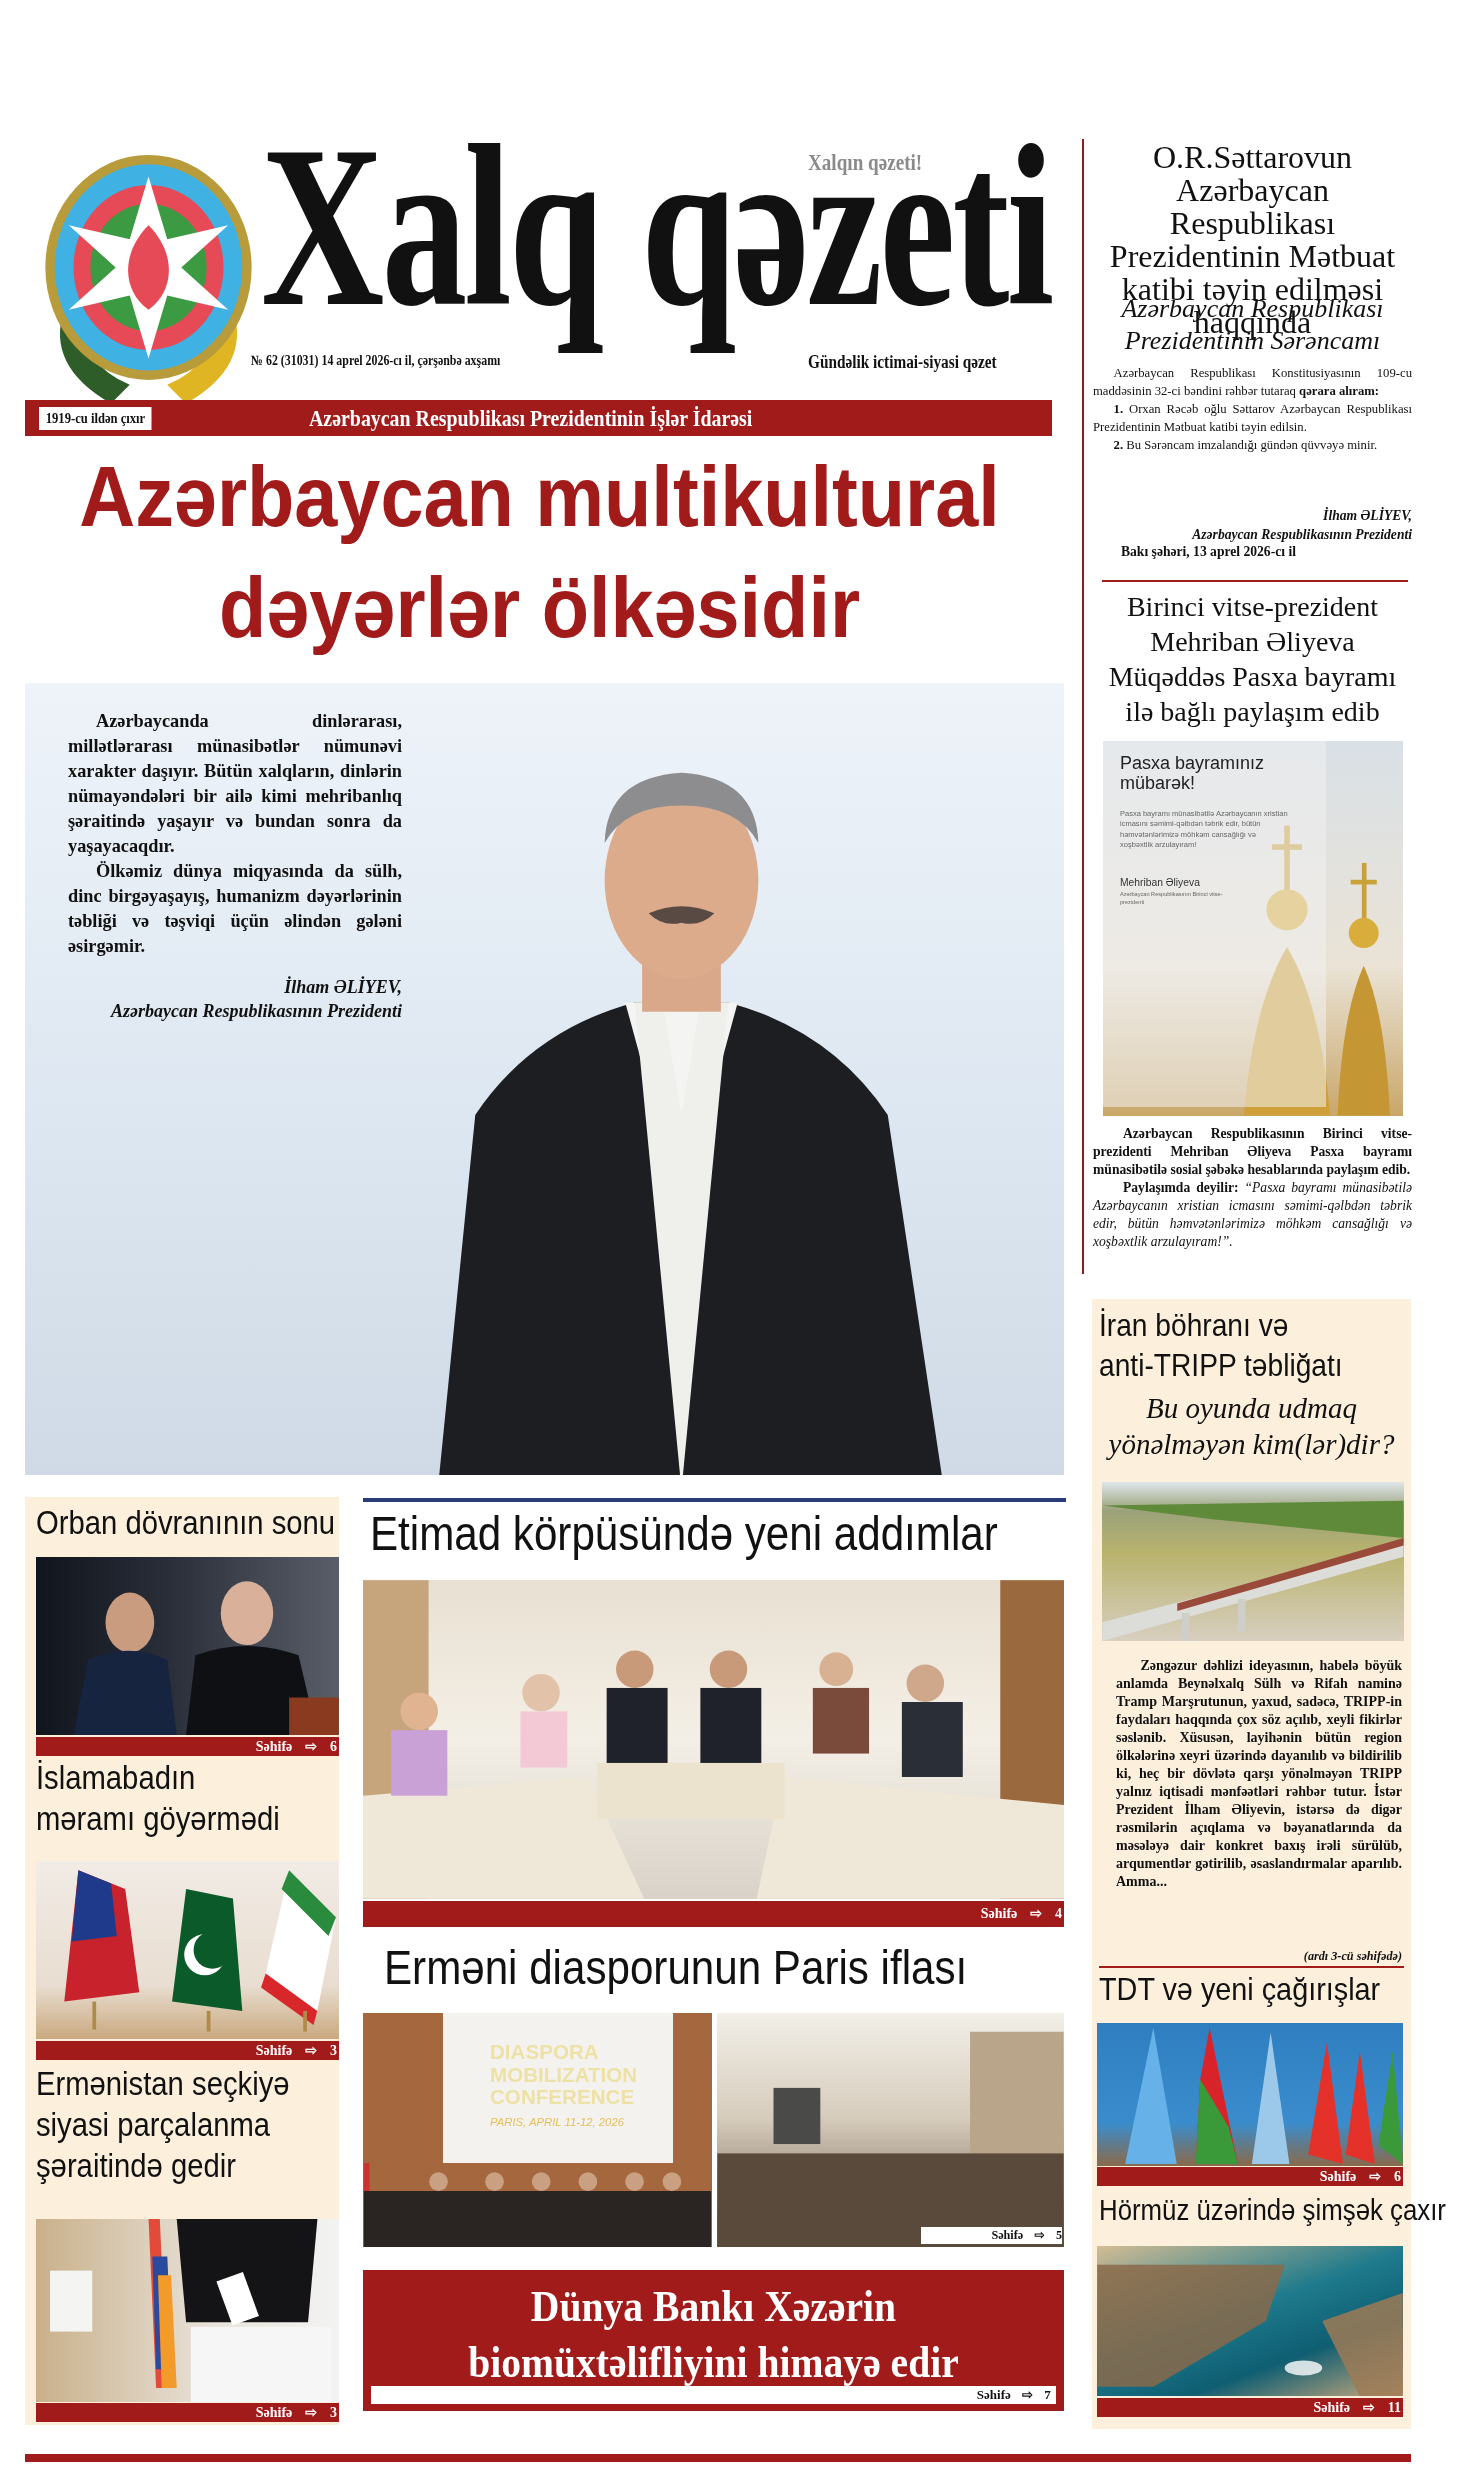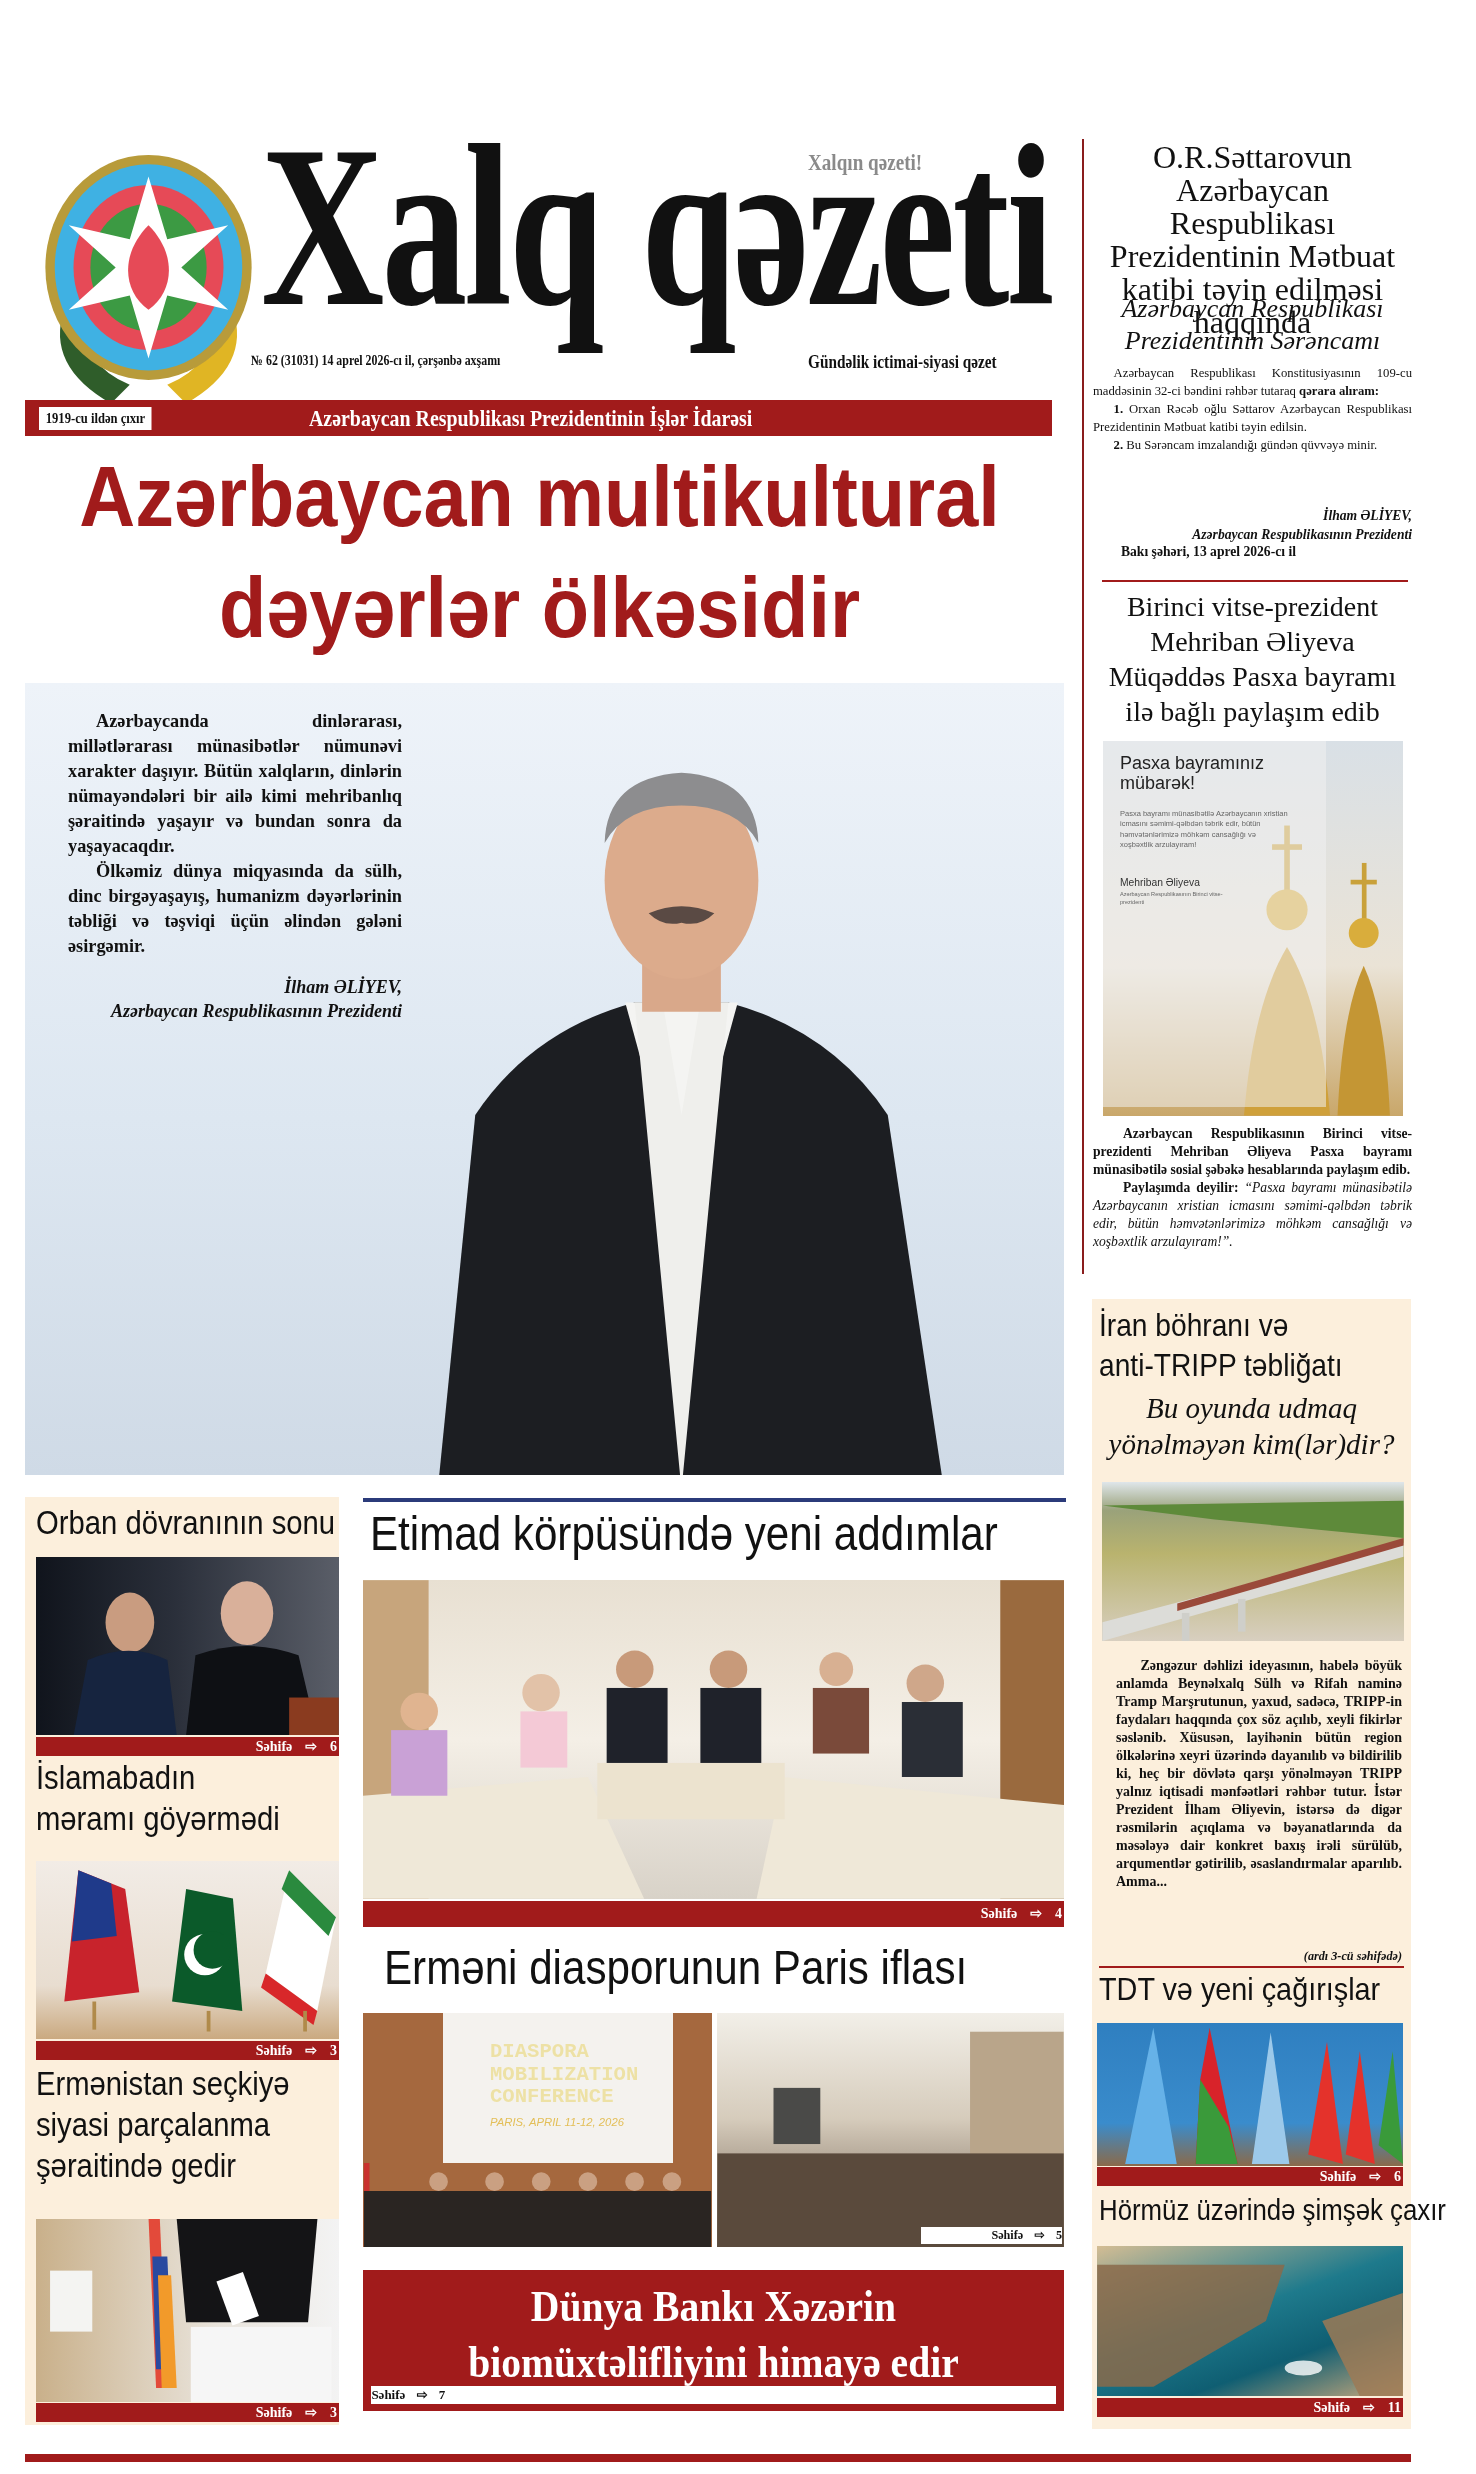--- a/index.html
+++ b/index.html
@@ -50,21 +50,21 @@
   .boxR{left:1092px;top:1299px;width:319px;height:1130px;}
   .box-hl{font-family:"Liberation Sans",sans-serif;font-size:34px;line-height:41px;color:#111;white-space:nowrap;}
   .pg{height:19px;color:#fff;font-weight:bold;font-size:14px;line-height:19px;text-align:right;padding-right:2px;box-sizing:border-box;}
   .pg span{margin-left:13px;}
   .ph{overflow:hidden;}
   
   .cblue{left:363px;top:1498px;width:703px;height:3.8px;background:#2b3b7a;}
   .ctitle{font-family:"Liberation Sans",sans-serif;font-size:49px;line-height:56px;white-space:nowrap;}
   .dunya{left:363px;top:2270px;width:701px;height:141px;}
   .dunya-t{position:absolute;left:0;top:7.5px;width:701px;text-align:center;color:#fff;font-weight:bold;font-size:45px;line-height:56px;}
-  .dunya-pg{position:absolute;left:8.4px;top:116px;width:685px;height:18px;background:#fff;font-weight:bold;font-size:13px;line-height:18px;padding-right:5.6px;box-sizing:border-box;}
+  .dunya-pg{position:absolute;left:8.4px;top:116px;width:685px;height:18px;background:#fff;text-align:right;font-weight:bold;font-size:13px;line-height:18px;padding-right:5.6px;box-sizing:border-box;}
   .footer{left:25px;top:2454px;width:1386px;height:7.5px;}
 </style>
 </head>
 <body>
 
 <div class="abs emblem">
   <svg width="225" height="263" viewBox="0 0 240 280">
     <path d="M30 170 Q10 230 80 270 L100 250 Q50 230 40 170Z" fill="#2f5d2a"></path>
     <path d="M210 170 Q230 230 160 270 L140 250 Q190 230 200 170Z" fill="#e0b524"></path>
     <ellipse cx="120" cy="125" rx="110" ry="120" fill="#b89b3a"></ellipse>
@@ -235,21 +235,21 @@
 </div>
 <div class="abs red pg" style="left:363px;top:1901px;width:701px;height:26px;line-height:26px;">
   <span>Səhifə</span><span>⇨</span><span>4</span>
 </div>
 
 <div class="abs" style="left:384px;top:1939px;">
   <div class="ctitle" style="transform:scaleX(0.86);transform-origin:left top;">Erməni diasporunun Paris iflası</div>
 </div>
 <div class="abs ph" style="left:363px;top:2013px;width:349px;height:234px;background:#a5683e;">
   <div style="position:absolute;left:80px;top:0;width:230px;height:150px;background:#f4f2ee;">
-    <div style="position:absolute;left:47px;top:28px;font-family:Liberation Mono, monospace;font-size:20.6px;line-height:22.5px;color:#e9d46a;font-weight:bold;opacity:0.55;">DIASPORA MOBILIZATION CONFERENCE</div>
+    <div style="position:absolute;left:47px;top:28px;font-family:Liberation Sans, sans-serif;font-size:20.6px;line-height:22.5px;color:#e9d46a;font-weight:bold;opacity:0.55;">DIASPORA MOBILIZATION CONFERENCE</div>
     <div style="position:absolute;left:47px;top:103px;font-family:'Liberation Sans',sans-serif;font-size:11.3px;color:#e3bf58;font-style:italic;">PARIS, APRIL 11-12, 2026</div>
   </div>
   <svg style="position:absolute;left:0;top:150px" width="349" height="84" viewBox="0 0 372 90">
     <rect x="0" y="0" width="6" height="90" fill="#c9322e"></rect>
     <rect x="0" y="30" width="372" height="60" fill="#2a2522"></rect>
     <circle cx="80" cy="20" r="10" fill="#caa082"></circle>
       <circle cx="140" cy="20" r="10" fill="#caa082"></circle>
       <circle cx="190" cy="20" r="10" fill="#caa082"></circle>
       <circle cx="240" cy="20" r="10" fill="#caa082"></circle>
       <circle cx="290" cy="20" r="10" fill="#caa082"></circle>

